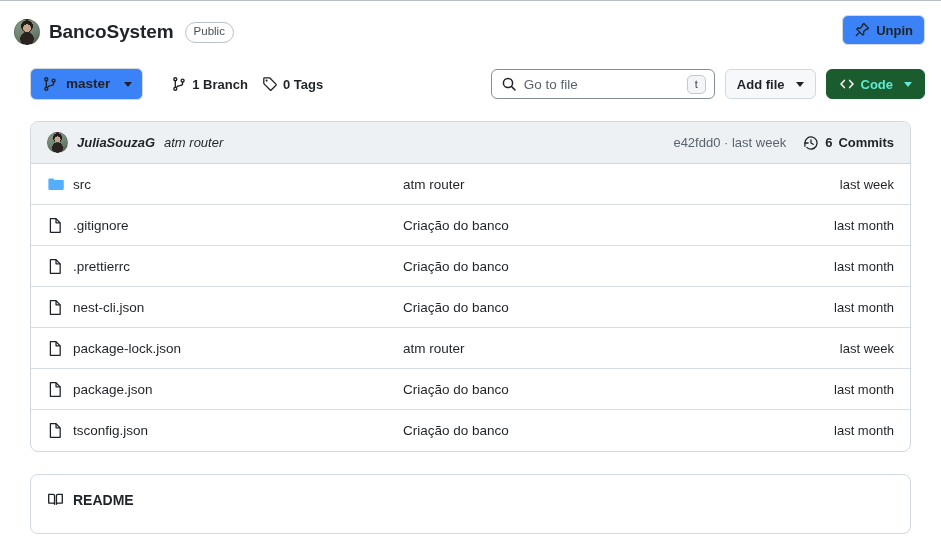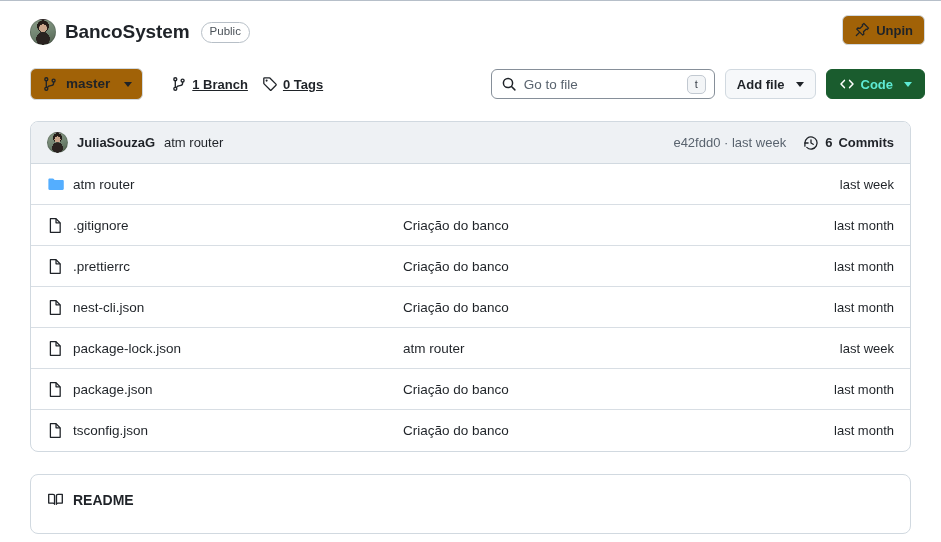--- a/index.html
+++ b/index.html
@@ -15,21 +15,21 @@
   }
   .page {
     position: relative;
     width: 941px; height: 542px;
     overflow: hidden;
     border-top: 1px solid #b6bfc9;
   }
 
   
   .repo-header {
-    padding: 14px 16px 0 30px;
+    padding: 14px 16px 0 14px;
     display: flex;
     align-items: flex-start;
     justify-content: space-between;
   }
   .repo-title-wrap {
     display: flex;
     align-items: center;
     gap: 9px;
     padding-top: 4px;
   }
@@ -85,21 +85,21 @@
     border-radius: 6px;
     background: #f6f8fa;
     font-size: 13px;
     font-weight: 600;
     color: #1f2328;
     line-height: 1;
     white-space: nowrap;
     cursor: pointer;
     font-family: "Liberation Sans", sans-serif;
   }
-  .btn.white { background: #a16207; text-align: right; }
+  .btn.white { background: #3b82f6; text-align: right; }
   .btn-green {
     background: #1a5c2e;
     border-color: #1a5c2e;
     color: #5eead4;
     font-weight: 700;
     padding: 0 12px;
   }
   .count-pill {
     display: inline-flex;
     align-items: center;
@@ -143,21 +143,21 @@
   .branch-btn .caret { margin-left: 6px; }
   .meta-links {
     display: flex;
     align-items: center;
     gap: 14px;
     margin-left: 18px;
     font-size: 13px;
     font-weight: 600;
     color: #1f2328;
   }
-  .meta-link { display: inline-flex; align-items: center; gap: 5px; cursor: pointer; text-decoration: underline; }
+  .meta-link { display: inline-flex; align-items: center; gap: 5px; cursor: pointer; }
   .toolbar-right {
     margin-left: auto;
     display: flex;
     align-items: center;
     gap: 10px;
   }
   .file-search {
     position: relative;
     display: flex;
     align-items: center;
@@ -204,21 +204,21 @@
     overflow: hidden;
   }
   .commit-bar {
     display: flex;
     align-items: center;
     height: 42px;
     padding: 0 16px;
     background: #eef1f4;
     border-bottom: 1px solid #d1d9e0;
   }
-  .commit-left { display: flex; align-items: center; gap: 9px; min-width: 0; }
+  .commit-left { display: flex; align-items: center; gap: 9px; min-width: 0; font-style: italic; }
   .commit-avatar {
     width: 21px; height: 21px;
     border-radius: 50%;
     flex: 0 0 auto;
     background:
       radial-gradient(circle at 50% 78%, #2a2320 0 30%, rgba(42,35,32,0) 31%),
       radial-gradient(circle at 50% 34%, #c9a58b 0 19%, rgba(201,165,139,0) 20%),
       radial-gradient(circle at 50% 26%, #241c18 0 27%, rgba(36,28,24,0) 28%),
       linear-gradient(160deg, #8a9b86 0%, #6f8370 55%, #53624f 100%);
     border: 1px solid rgba(31,35,40,0.18);
@@ -426,20 +426,21 @@
       </div>
     </div>
 
     <div id="file-rows">
         <div class="row">
           <span class="row-icon">
             <svg width="17" height="17" viewBox="0 0 16 16">
               <path fill="#54aeff" d="M1.3 3.4c0-.6.5-1.1 1.1-1.1h3.1c.35 0 .68.17.89.46l.7.95h7.6c.6 0 1.1.5 1.1 1.1v7.3c0 .6-.5 1.1-1.1 1.1H2.4c-.6 0-1.1-.5-1.1-1.1z"></path>
             </svg>
           </span>
+          <span class="row-name">src</span>
           <span class="row-msg">atm router</span>
           <span class="row-time">last week</span>
         </div>
         <div class="row">
           <span class="row-icon">
             <svg width="17" height="17" viewBox="0 0 16 16" fill="none" stroke="#1f2328" stroke-width="1.2" stroke-linejoin="round">
               <path d="M3.2 1.6h5.3l3.9 3.9v8.9H3.2z"></path>
               <path d="M8.5 1.6v3.9h3.9"></path>
             </svg>
           </span>

